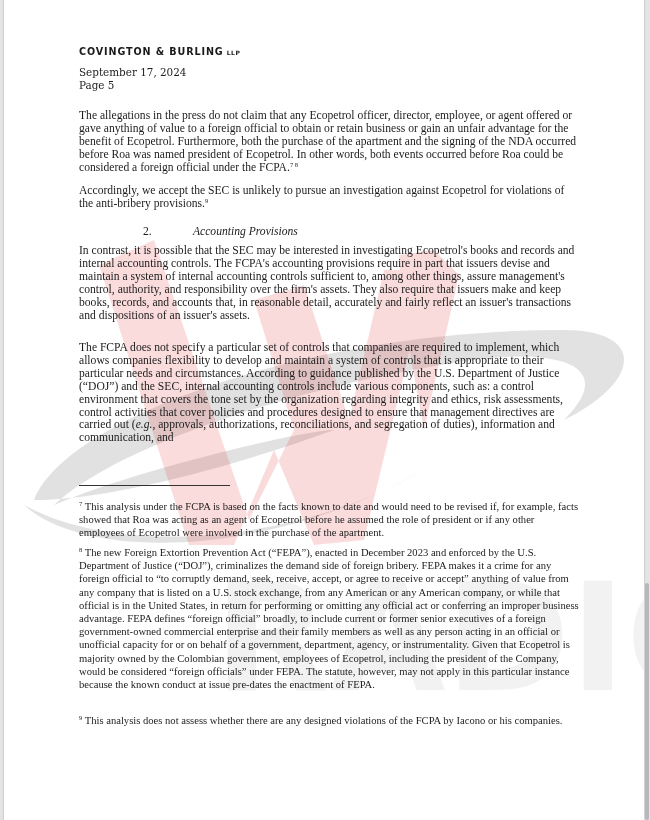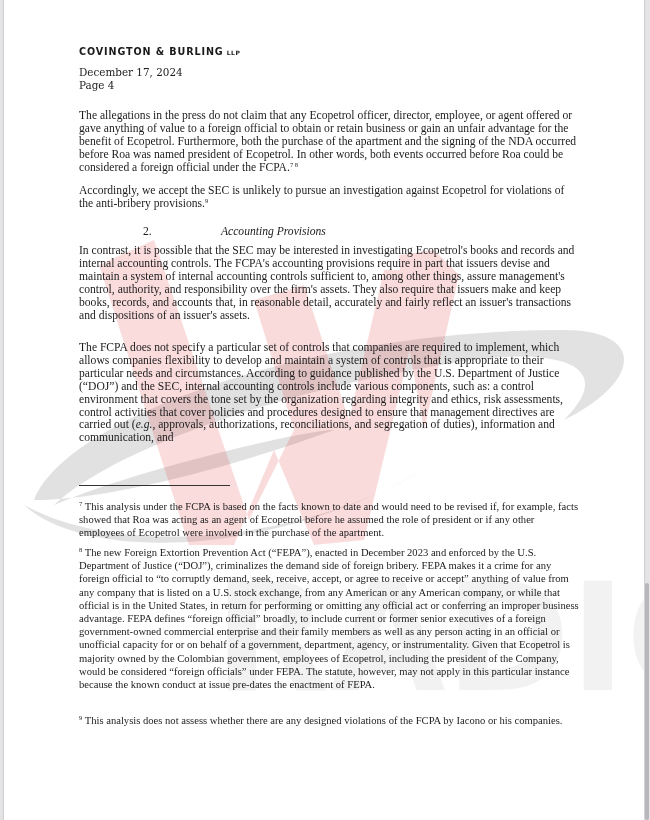--- a/index.html
+++ b/index.html
@@ -32,21 +32,21 @@
     position: absolute; left: 0; width: 500px;
     font-size: 10.4px; line-height: 12.9px; text-align: left;
     font-family: "Liberation Serif", "DejaVu Serif", serif;
     font-size: 11.6px;
   }
   .heading {
     position: absolute; left: 64px; top: 225px;
     font-family: "Liberation Serif", "DejaVu Serif", serif; font-size: 11.6px;
   }
   .heading .num { display: inline-block; width: 50px; }
-  .heading .title { font-style: italic; margin-left: 28px; }
+  .heading .title { font-style: italic; }
   .rule { position: absolute; left: 0; top: 485px; width: 151px; border-top: 1px solid #333; }
   .fn {
     position: absolute; left: 0; width: 500px;
     font-family: "Liberation Serif", "DejaVu Serif", serif;
     font-size: 10.6px; line-height: 13.2px;
   }
   .fn sup, .body-p sup { font-size: 6.5px; vertical-align: 4px; line-height: 0; }
 </style>
 </head>
 <body>
@@ -69,22 +69,22 @@
       <text x="210" y="690" font-family="DejaVu Sans, sans-serif" font-weight="bold" font-size="150">RADIO</text>
     </g>
   </svg>
 
   <div class="content">
     <div class="firm">
       <span>COVINGTON &amp; BURLING</span><span class="llp">LLP</span>
     </div>
 
     <div class="dateblock">
-      <div>December 17, 2024</div>
-      <div>Page 4</div>
+      <div>September 17, 2024</div>
+      <div>Page 5</div>
     </div>
 
     <div class="body-p" style="top:110px;">
       <span>The allegations in the press do not claim that any Ecopetrol officer, director, employee, or agent offered or gave anything of value to a foreign official to obtain or retain business or gain an unfair advantage for the benefit of Ecopetrol.  Furthermore, both the purchase of the apartment and the signing of the NDA occurred before Roa was named president of Ecopetrol.  In other words, both events occurred before Roa could be considered a foreign official under the FCPA.</span><sup>7 8</sup>
     </div>
 
     <div class="body-p" style="top:185px;">
       <span>Accordingly, we accept the SEC is unlikely to pursue an investigation against Ecopetrol for violations of the anti-bribery provisions.</span><sup>9</sup>
     </div>
 

